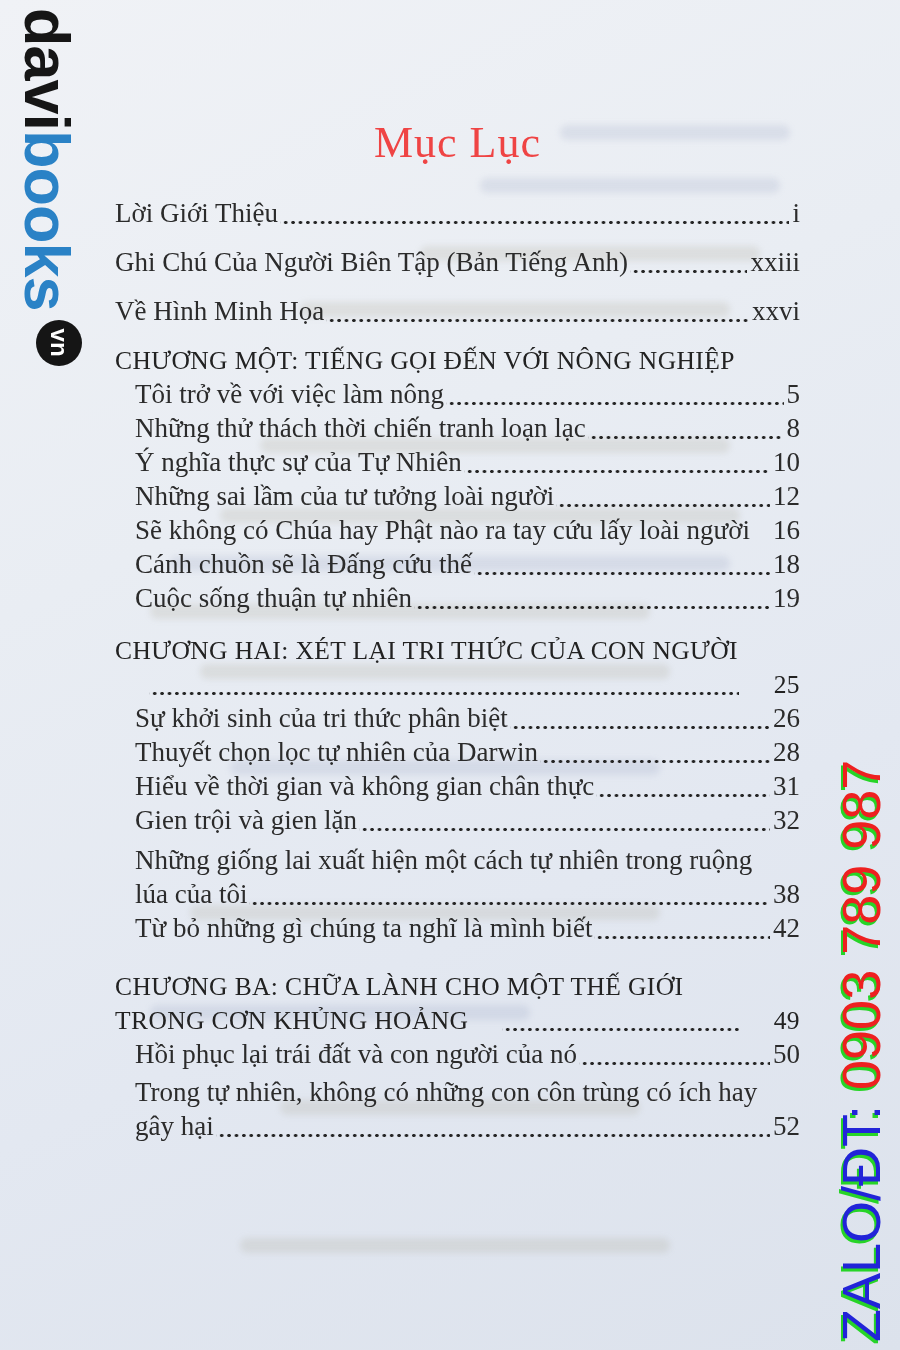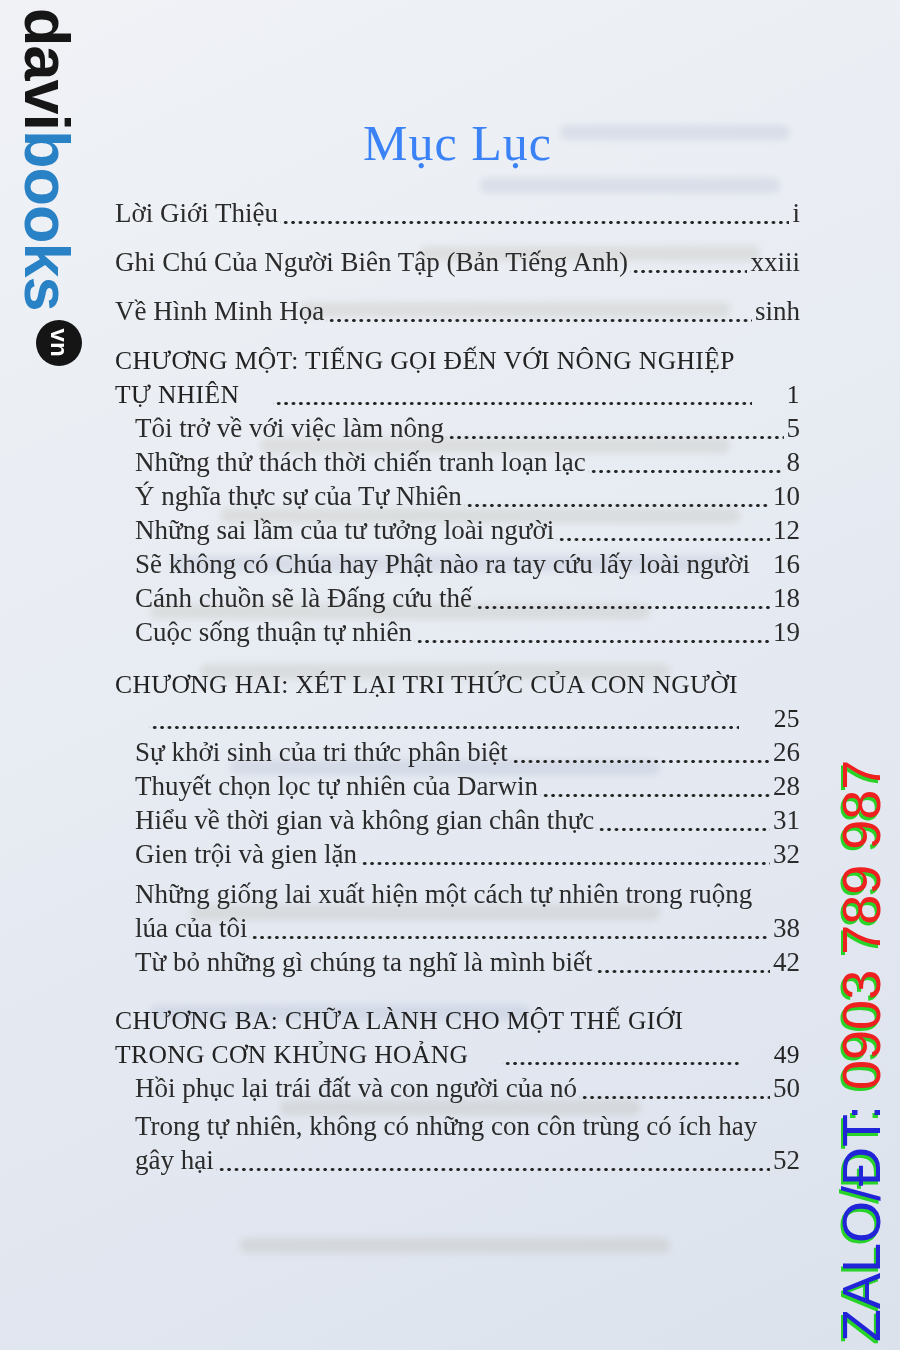--- a/index.html
+++ b/index.html
@@ -14,22 +14,22 @@
   
   .smudge {
     position: absolute; height: 15px; border-radius: 8px;
     background: rgba(150, 142, 118, 0.16); filter: blur(3px);
   }
   .smudge.blue { background: rgba(110, 130, 170, 0.14); }
 
   
   .content { position: absolute; left: 115px; top: 112px; width: 685px; }
   .title {
-    font-size: 50px; font-weight: 500; text-align: center;
-    margin: 0 0 22px 0; line-height: 62px; color: #3b82f6; letter-spacing: 1px;
+    font-size: 44px; font-weight: 500; text-align: center;
+    margin: 0 0 22px 0; line-height: 62px; color: #ef4444; letter-spacing: 1px;
   }
   .row {
     display: flex; align-items: center; height: 34px;
     font-size: 27px; line-height: 33px; white-space: pre;
   }
   .row.front { margin-bottom: 15px; }
   .row.entry { margin-left: 20px; }
   .row.chapter { font-size: 25.5px; letter-spacing: 0.4px; color: #222; gap: 32px; }
   .txt { flex: 0 0 auto; }
   .dots {
@@ -112,34 +112,29 @@
 
   <div class="row front">
     <span class="txt">Ghi Chú Của Người Biên Tập (Bản Tiếng Anh)</span>
     <span class="dots"></span>
     <span class="pg">xxiii</span>
   </div>
 
   <div class="row front">
     <span class="txt">Về Hình Minh Họa</span>
     <span class="dots"></span>
-    <span class="pg">sinh</span>
+    <span class="pg">xxvi</span>
   </div>
 
   <div class="row chapter" style="margin-top: 14px;">
     <span class="txt">CHƯƠNG MỘT: TIẾNG GỌI ĐẾN VỚI NÔNG NGHIỆP</span>
     <span class="dots nodots"></span>
     <span class="pg"></span>
   </div>
 
-  <div class="row chapter">
-    <span class="txt">TỰ NHIÊN</span>
-    <span class="dots"></span>
-    <span class="pg">1</span>
-  </div>
 
   <div class="row entry">
     <span class="txt">Tôi trở về với việc làm nông</span>
     <span class="dots"></span>
     <span class="pg">5</span>
   </div>
 
   <div class="row entry">
     <span class="txt">Những thử thách thời chiến tranh loạn lạc</span>
     <span class="dots"></span>

